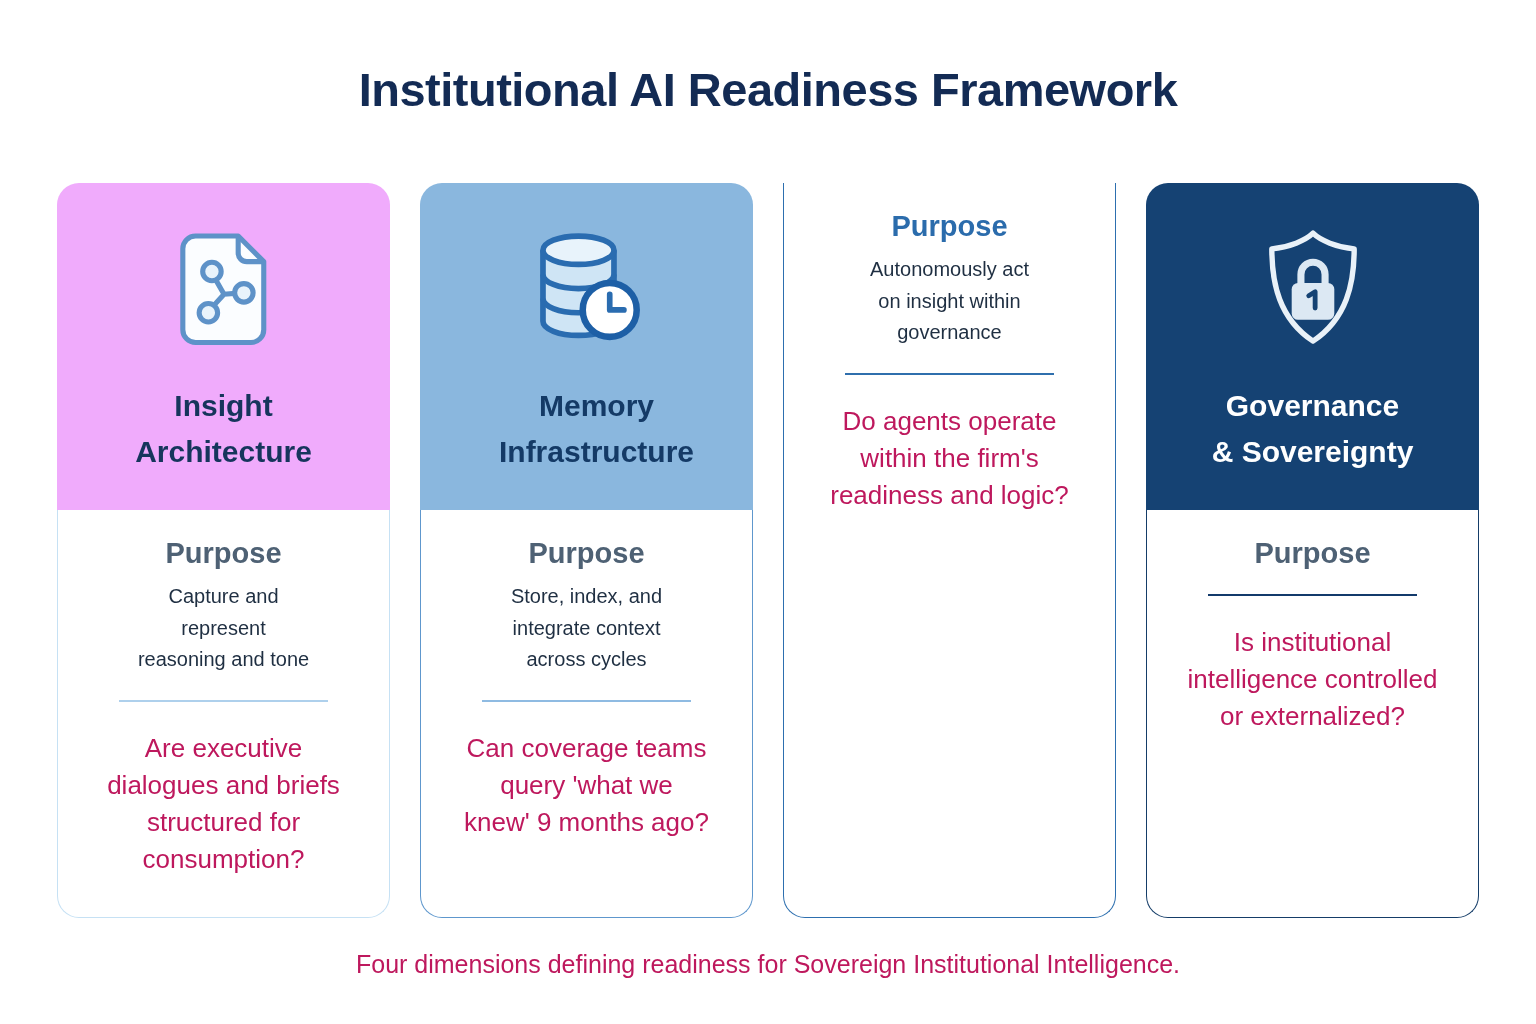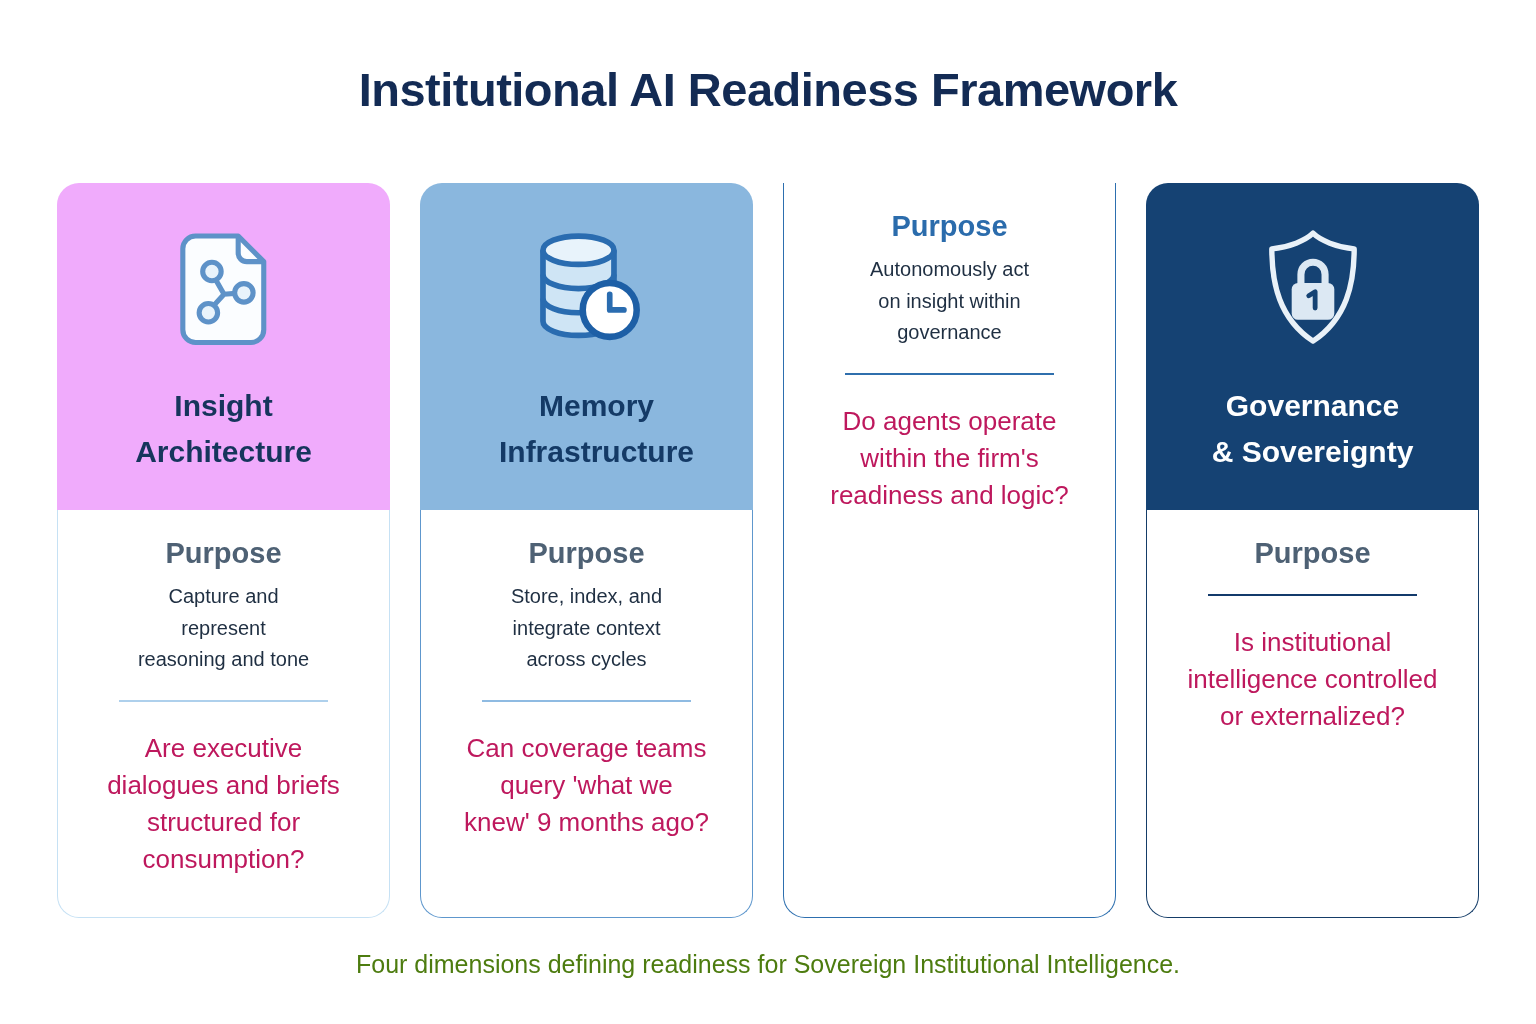--- a/index.html
+++ b/index.html
@@ -189,15 +189,15 @@
         <h3 class="purpose-label" style="color: rgb(78, 97, 116);">Purpose</h3>
         <hr class="divider" style="background: rgb(19, 58, 107);">
         <p class="question-text">Is institutional
 intelligence controlled
 or externalized?</p>
       </div>
     </section>
 
   </div>
 
-  <p class="footer-caption" style="color: #4d7c0f;">Four dimensions defining readiness for Sovereign Institutional Intelligence.</p>
+  <p class="footer-caption" style="color: #be185d;">Four dimensions defining readiness for Sovereign Institutional Intelligence.</p>
 
 </div>
 
 </body></html>

